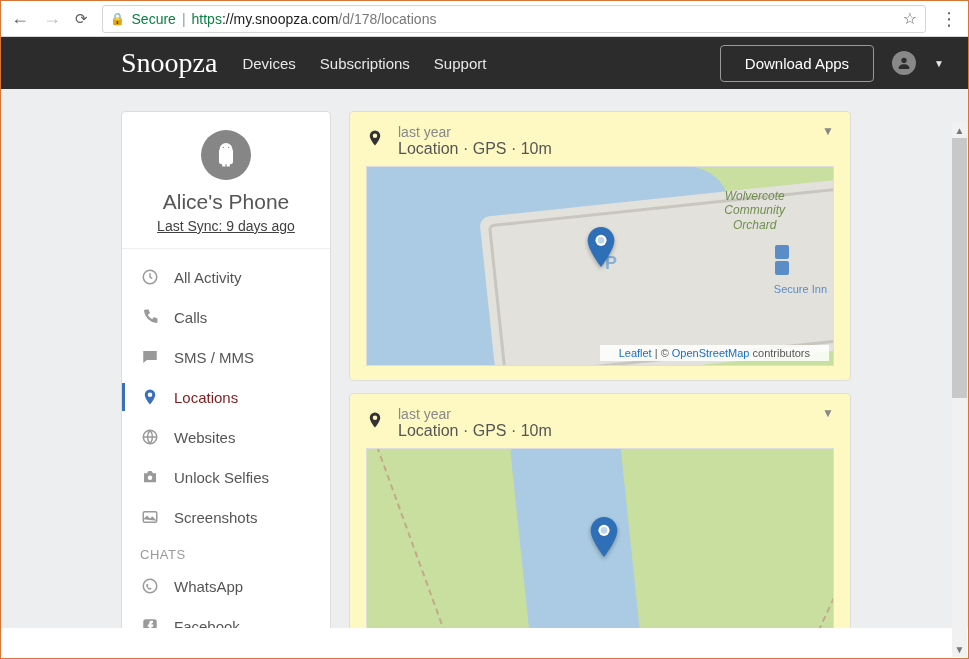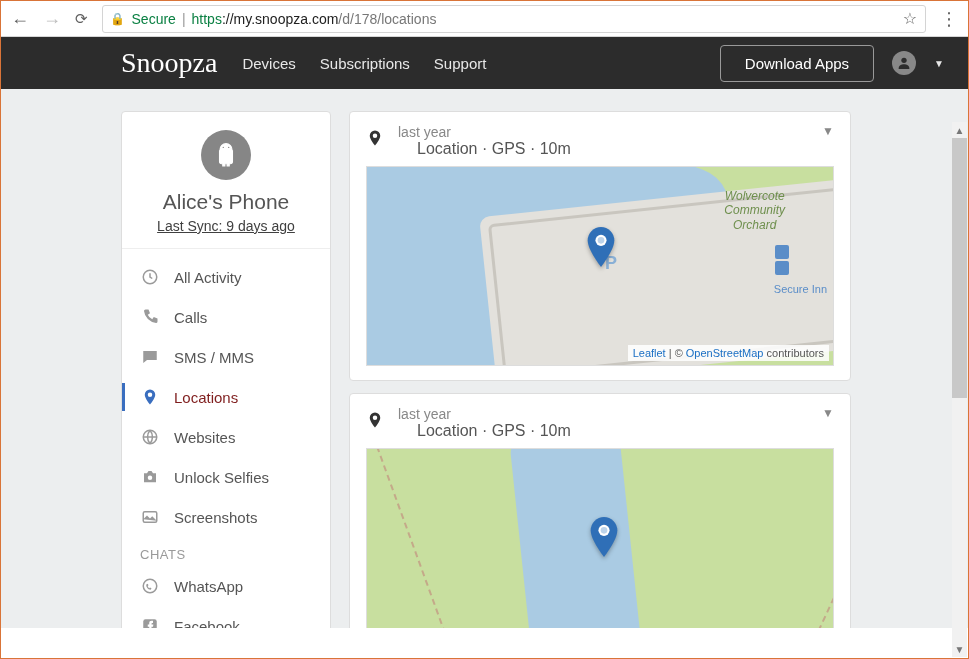--- a/index.html
+++ b/index.html
@@ -56,37 +56,37 @@
 .menu-item.active .menu-icon { color: #3a6ebf; }
 .section-label { font-size: 13px; color: #9a9a9a; padding: 10px 18px 4px; letter-spacing: 0.5px; }
 
 
 .main-col { flex: 1; display: flex; flex-direction: column; gap: 12px; min-width: 0; }
 .filter-bar { background: #fff; border: 1px solid #ddd; border-radius: 4px; display: flex; align-items: center; height: 46px; }
 .filter-date { display: flex; align-items: center; gap: 10px; padding: 0 16px; font-size: 16px; color: #555; flex: 0 0 auto; width: 215px; border-right: 1px solid #eee; height: 100%; }
 .filter-search { flex: 1; display: flex; align-items: center; gap: 10px; padding: 0 16px; font-size: 16px; color: #aaa; border-right: 1px solid #eee; height: 100%; }
 .filter-refresh { width: 52px; display: flex; align-items: center; justify-content: center; color: #888; font-size: 18px; height: 100%; }
 
-.location-card { background: #ffffff; border: 1px solid #ddd; border-radius: 4px; padding: 12px 16px 14px; }
+.location-card { background: #fef9c3; border: 1px solid #ddd; border-radius: 4px; padding: 12px 16px 14px; }
 .loc-row { display: flex; align-items: flex-start; gap: 14px; }
 .pin-icon { color: #333; font-size: 20px; margin-top: 2px; }
 .loc-info { flex: 1; }
 .loc-time { font-size: 14px; color: #888; }
-.loc-meta { font-size: 16px; color: #555; margin-left: 19px; }
+.loc-meta { font-size: 16px; color: #555; }
 .chev { color: #888; font-size: 12px; }
 .map-box { margin-top: 8px; margin-left: 0; height: 200px; border: 1px solid #ddd; position: relative; overflow: hidden; }
 
 
 .map1 { background: #c8df9f; }
 .map1 .river { position: absolute; left: -60px; top: -60px; width: 380px; height: 380px; background: #aacbe3; transform: rotate(20deg); border-radius: 40px; }
 .map1 .island { position: absolute; left: 120px; top: 30px; width: 380px; height: 170px; background: #e3e1dc; transform: rotate(-6deg); border-radius: 10px; }
 .map1 .island::after { content:''; position:absolute; inset:8px; border:3px solid #c9c6bf; border-radius:6px; }
 .map1 .pink { position:absolute; left: 80px; top:6px; width: 420px; height: 200px; background:#f5cfcf; transform: rotate(-6deg); z-index:-1; border-radius: 18px; }
 .map1 .marker { position: absolute; left: 220px; top: 60px; }
-.map1 .attrib { position: absolute; right: 4px; bottom: 4px; background: rgba(255,255,255,0.85); font-size: 11px; padding: 2px 5px; color: #555; }
+.map1 .attrib { position: absolute; right: 4px; bottom: 4px; background: rgba(255,255,255,0.85); font-size: 11px; padding: 2px 19px; color: #555; }
 .map1 .attrib a { color: #1a6fc4; text-decoration: none; }
 .map1 .plabel{ position:absolute; left:238px; top:86px; color:#8ab0d6; font-size:18px; font-weight:bold;}
 .map1 .orchard{ position:absolute; right:48px; top:22px; font-size:12px; color:#6e8f4d; font-style:italic; text-align:center; line-height:1.2;}
 .map1 .trout{ position:absolute; right:6px; top:116px; font-size:11px; color:#5a8dc8;}
 .map1 .bus{ position:absolute; right:44px; top:94px; width:14px; height:14px; background:#5a8dc8; border-radius:2px;}
 .map1 .bus2{ position:absolute; right:44px; top:78px; width:14px; height:14px; background:#5a8dc8; border-radius:2px;}
 
 
 .map2 { background: #c8df9f; }
 .map2 .river { position: absolute; left: 155px; top: -20px; width: 110px; height: 260px; background: #aacbe3; transform: rotate(-6deg); border-radius: 20px; }

